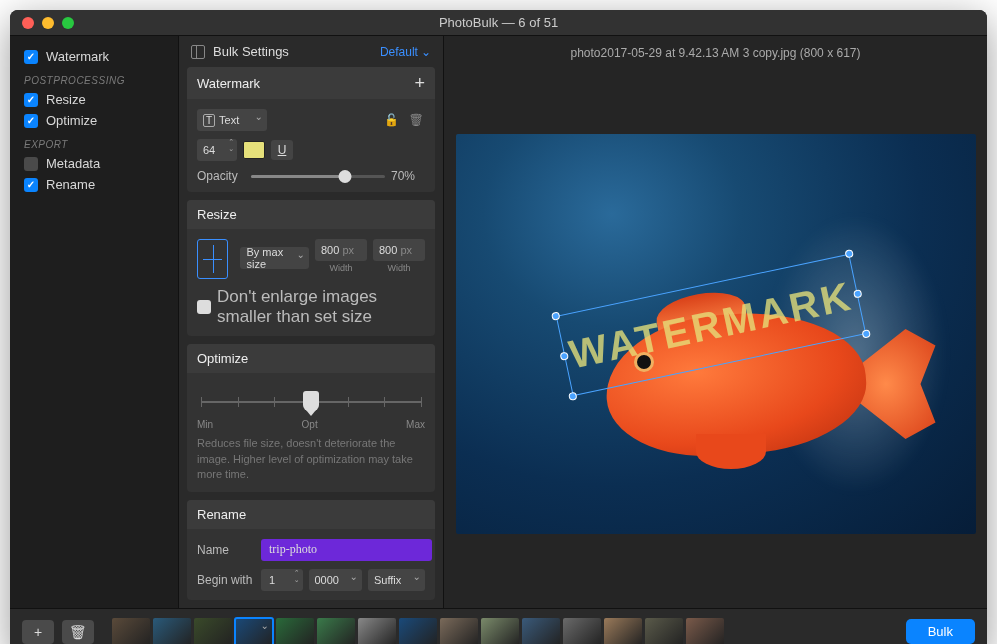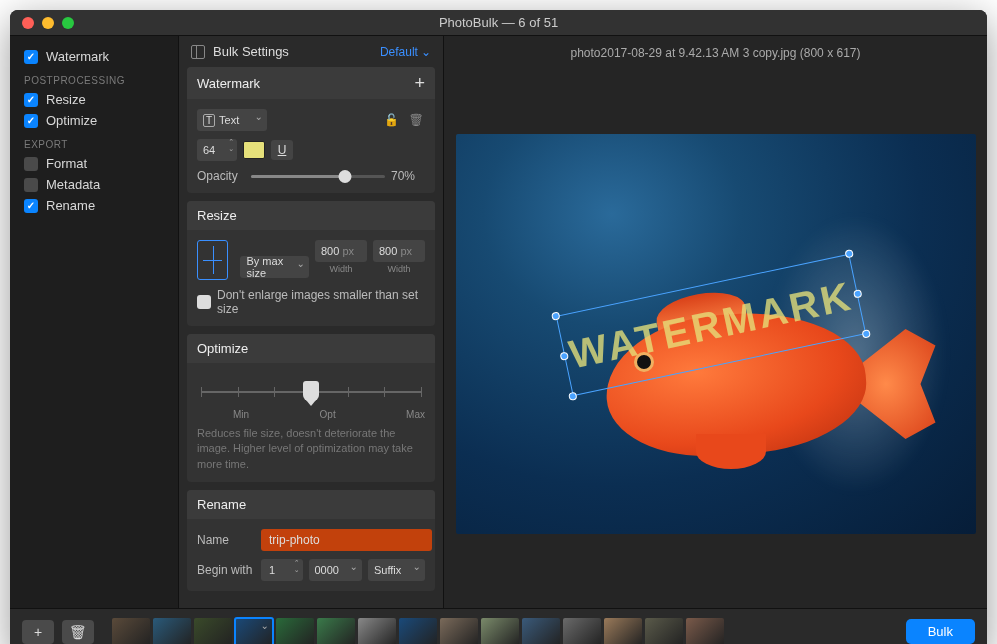--- a/index.html
+++ b/index.html
@@ -5,21 +5,21 @@
 * { box-sizing: border-box; margin: 0; padding: 0; font-family: -apple-system, "Helvetica Neue", Arial, sans-serif; }
 body { background: #fff; display: flex; justify-content: center; }
 .window { width: 997px; height: 644px; background: #1e1e1e; border-radius: 8px; overflow: hidden; display: flex; flex-direction: column; box-shadow: 0 10px 40px rgba(0,0,0,0.4); margin: 10px; position: relative; }
 .titlebar { height: 26px; background: #323232; display: flex; align-items: center; position: relative; border-bottom: 1px solid #111;}
 .traffic { display: flex; gap: 8px; margin-left: 12px; }
 .dot { width: 12px; height: 12px; border-radius: 50%; }
 .dot.red { background: #ff5f57; } .dot.yellow { background: #febc2e; } .dot.green { background: #28c840; }
 .title { position: absolute; left: 0; right: 0; text-align: center; font-size: 13px; color: #ccc; pointer-events: none;}
 .body { flex: 1; display: flex; min-height: 0; }
 .sidebar { width: 168px; background: #1e1e1e; padding: 10px 0; font-size: 13px; color: #d8d8d8; }
-.side-head { font-size: 10px; color: #7a7a7a; letter-spacing: 0.5px; padding: 8px 14px 3px; text-transform: uppercase;}
+.side-head { font-size: 10px; color: #7a7a7a; letter-spacing: 0.5px; padding: 8px 14px 3px; text-transform: uppercase; font-style: italic;}
 .side-item { display: flex; align-items: center; gap: 8px; padding: 3px 14px; cursor: pointer;}
 .cb { width: 14px; height: 14px; border-radius: 3px; display: flex; align-items: center; justify-content: center; flex-shrink:0;}
 .cb.on { background: #0a84ff; } .cb.off { background: #4a4a4a; }
 .cb.on::after { content: "✓"; color: #fff; font-size: 10px; font-weight: bold; }
 .center { width: 266px; background: #2a2a2a; border-left: 1px solid #111; border-right: 1px solid #111; display:flex; flex-direction: column; overflow-y: auto;}
 .center-head { display: flex; justify-content: space-between; padding: 8px 12px; font-size: 13px; color: #ddd; }
 .center-head .hl { display: flex; align-items: center; gap: 8px;}
 .panelicon { width:14px; height:14px; border:1px solid #888; border-radius:2px; position:relative;}
 .panelicon::before{content:"";position:absolute;left:4px;top:0;bottom:0;width:1px;background:#888;}
 .default-btn { color: #3a8fff; font-size: 12px; cursor: pointer; display:flex; align-items:center; gap:3px;}
@@ -40,27 +40,27 @@
 .slider-fill { position:absolute; left:0; top:6px; height:3px; background:#888; border-radius:2px;}
 .slider-thumb { position:absolute; top:1px; width:13px; height:13px; background:#ddd; border-radius:50%; transform:translateX(-50%);}
 .lbl { font-size: 12px; color:#bbb; min-width:58px;}
 .dimbox { display:flex; flex-direction:column; align-items:center; gap:2px;}
 .dimbox .u { font-size:9px; color:#888;}
 .dimarrow { width:40px; height:40px; border:1px solid #3a8fff; border-radius:3px; position:relative; margin-right:6px;}
 .dimarrow::before{content:"";position:absolute;left:5px;right:5px;top:50%;height:1px;background:#3a8fff;}
 .dimarrow::after{content:"";position:absolute;top:5px;bottom:5px;left:50%;width:1px;background:#3a8fff;}
 .cb2 { width:14px; height:14px; background:#ddd; border-radius:3px; flex-shrink:0;}
 .helptext{font-size:11px; color:#777; line-height:1.4; margin-top:6px;}
-.ticks{display:flex; justify-content:space-between; font-size:10px; color:#888; margin-top:2px;margin-left:36px;}
+.ticks{display:flex; justify-content:space-between; font-size:10px; color:#888; margin-top:2px;}
 .opt-slider{position:relative; height:30px; margin:4px 4px 0;}
 .opt-track{position:absolute; left:0; right:0; top:14px; height:2px; background:#666;}
 .opt-tick{position:absolute; top:10px; width:1px; height:10px; background:#666;}
 .opt-thumb{position:absolute; top:4px; width:16px; height:20px; background:#ddd; border-radius:3px 3px 6px 6px; transform:translateX(-50%);}
 .opt-thumb::after{content:"";position:absolute;bottom:-5px;left:3px;border-left:5px solid transparent;border-right:5px solid transparent;border-top:6px solid #ddd;}
-.textin { background:#c2410c; color:#ddd; border:none; border-radius:3px; padding:4px 8px; font-size:12px; flex:1; height:22px;}
+.textin { background:#6d28d9; color:#ddd; border:none; border-radius:3px; padding:4px 8px; font-size:12px; flex:1; height:22px;font-family:Liberation Serif, serif;}
 .numin2{ background:#444; color:#ddd; border:none; border-radius:3px; padding:3px 16px 3px 8px; font-size:11px; height:22px; width:44px; position:relative; display:flex; align-items:center;}
 .numin2::after{content:"⌃\A⌄"; white-space:pre; position:absolute; right:3px; top:0px; font-size:7px; line-height:7px; color:#aaa;}
 .preview { flex:1; background:#252525; display:flex; flex-direction:column;}
 .preview-head{ text-align:center; font-size:12px; color:#aaa; padding:10px;}
 .canvas-wrap{flex:1; display:flex; align-items:center; justify-content:center; padding:0 10px 10px;}
 .canvas{ width:520px; height:400px; position:relative; background: radial-gradient(ellipse at 30% 20%, #2a6a9a 0%, #174a72 25%, #0b2e52 60%, #061d38 100%); border-radius:2px; overflow:hidden;}
 .fish-body{position:absolute; left:150px; top:180px; width:260px; height:140px; background: radial-gradient(ellipse at 35% 40%, #ff7a3c, #e8481b 60%, #b82e0e); border-radius: 50% 55% 50% 45% / 60% 55% 50% 50%; transform:rotate(-4deg);}
 .fish-tail{position:absolute; left:380px; top:195px; width:100px; height:110px; background: radial-gradient(ellipse, #ff8a4a, #d94018); clip-path: polygon(0 50%, 70% 0, 100% 15%, 85% 50%, 100% 85%, 70% 100%);}
 .fish-eye{position:absolute; left:178px; top:218px; width:20px; height:20px; background:#111; border-radius:50%; border:3px solid #f0b060;}
 .fish-fin{position:absolute; left:200px; top:160px; width:90px; height:40px; background:linear-gradient(#d94018,#ff8a4a); border-radius:50% 50% 0 0; transform:rotate(-10deg);}
@@ -104,24 +104,20 @@
         <span class="cb on"></span>
         <span>Resize</span>
       </div>
       <div class="side-item">
         <span class="cb on"></span>
         <span>Optimize</span>
       </div>
       <div class="side-head">EXPORT</div>
       <div class="side-item">
         <span class="cb off"></span>
-        <span>Format</span>
-      </div>
-      <div class="side-item">
-        <span class="cb off"></span>
         <span>Metadata</span>
       </div>
       <div class="side-item">
         <span class="cb on"></span>
         <span>Rename</span>
       </div>
     </div>
 
     <div class="center">
       <div class="center-head">
@@ -169,39 +165,39 @@
         </div>
       </div>
 
       <div class="section">
         <div class="section-h">
           <span>Resize</span>
         </div>
         <div class="section-b">
           <div class="row" style="align-items:flex-start">
             <div class="dimarrow"></div>
-            <div class="sel" style="width:82px; margin-top:16px">
+            <div class="sel" style="width:82px; margin-top:8px">
                 <span>By max size</span>
               </div>
             <div class="dimbox">
               <div class="numin" style="width:52px">
                 <span>800</span>&nbsp;<span style="color:#888">px</span>
               </div>
               <span class="u">Width</span>
             </div>
             <div class="dimbox">
               <div class="numin" style="width:52px">
                 <span>800</span>&nbsp;<span style="color:#888">px</span>
               </div>
               <span class="u">Width</span>
             </div>
           </div>
           <div class="row">
             <span class="cb2"></span>
-            <span style="font-size:12px">Don't enlarge images smaller than set size</span>
+            <span style="font-size:17px">Don't enlarge images smaller than set size</span>
           </div>
         </div>
       </div>
 
       <div class="section">
         <div class="section-h">
           <span>Optimize</span>
         </div>
         <div class="section-b">
           <div class="opt-slider">
@@ -243,21 +239,21 @@
               </div>
             <div class="sel" style="width:62px">
                 <span>Suffix</span>
               </div>
           </div>
         </div>
       </div>
     </div>
 
     <div class="preview">
-      <div class="preview-head">photo2017-08-29 at 9.42.13 AM 3 copy.jpg (800 x 617)</div>
+      <div class="preview-head">photo2017-05-29 at 9.42.13 AM 3 copy.jpg (800 x 617)</div>
       <div class="canvas-wrap">
         <div class="canvas">
           <div class="light-blob"></div>
           <div class="fish-tail"></div>
           <div class="fish-fin"></div>
           <div class="fish-body"></div>
           <div class="fish-fin2"></div>
           <div class="fish-eye"></div>
           <div class="wm-box">
             <div class="wm-text">WATERMARK</div>

